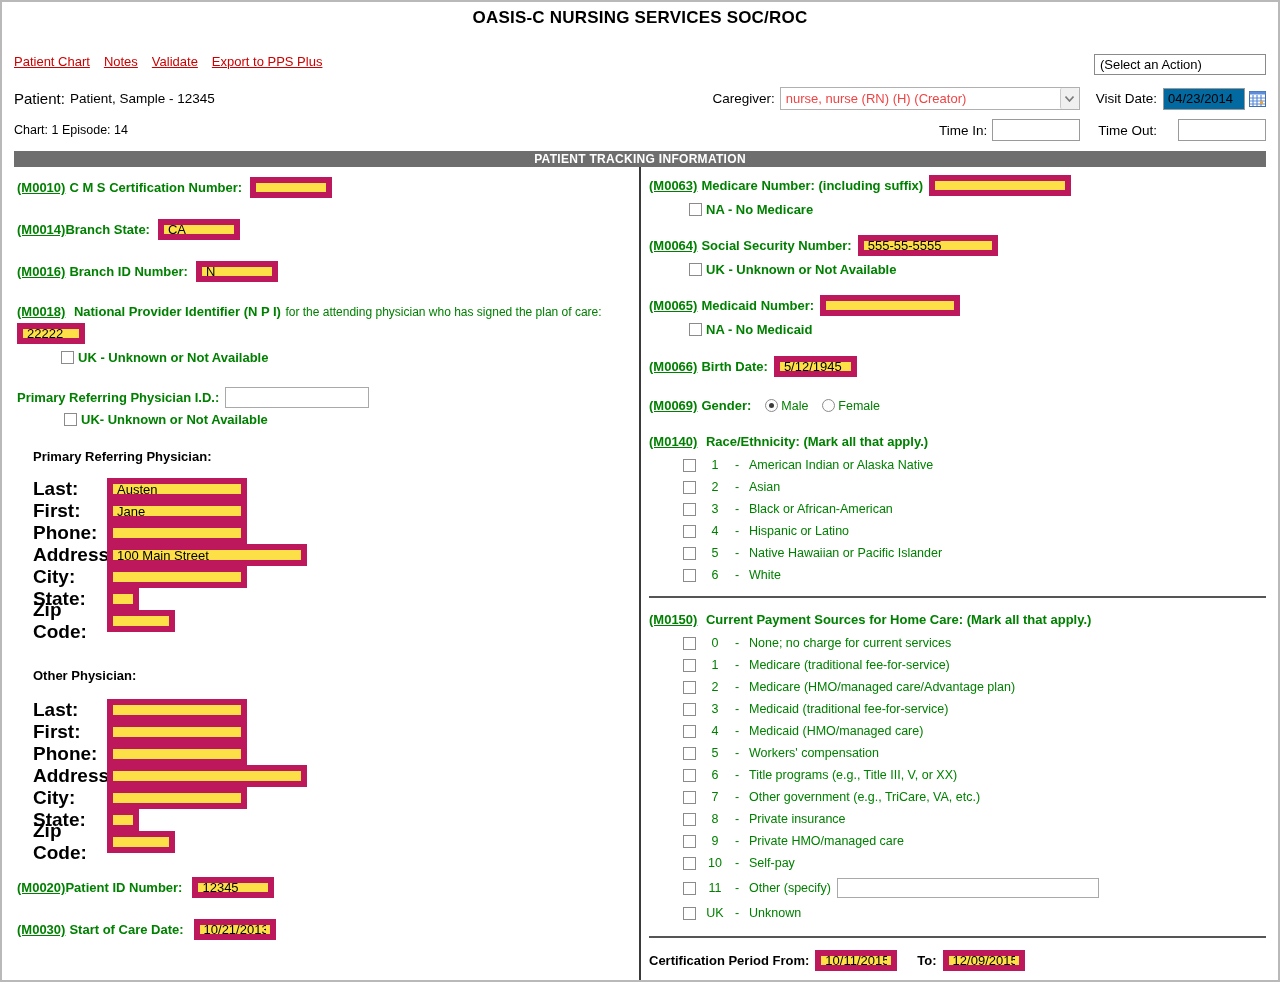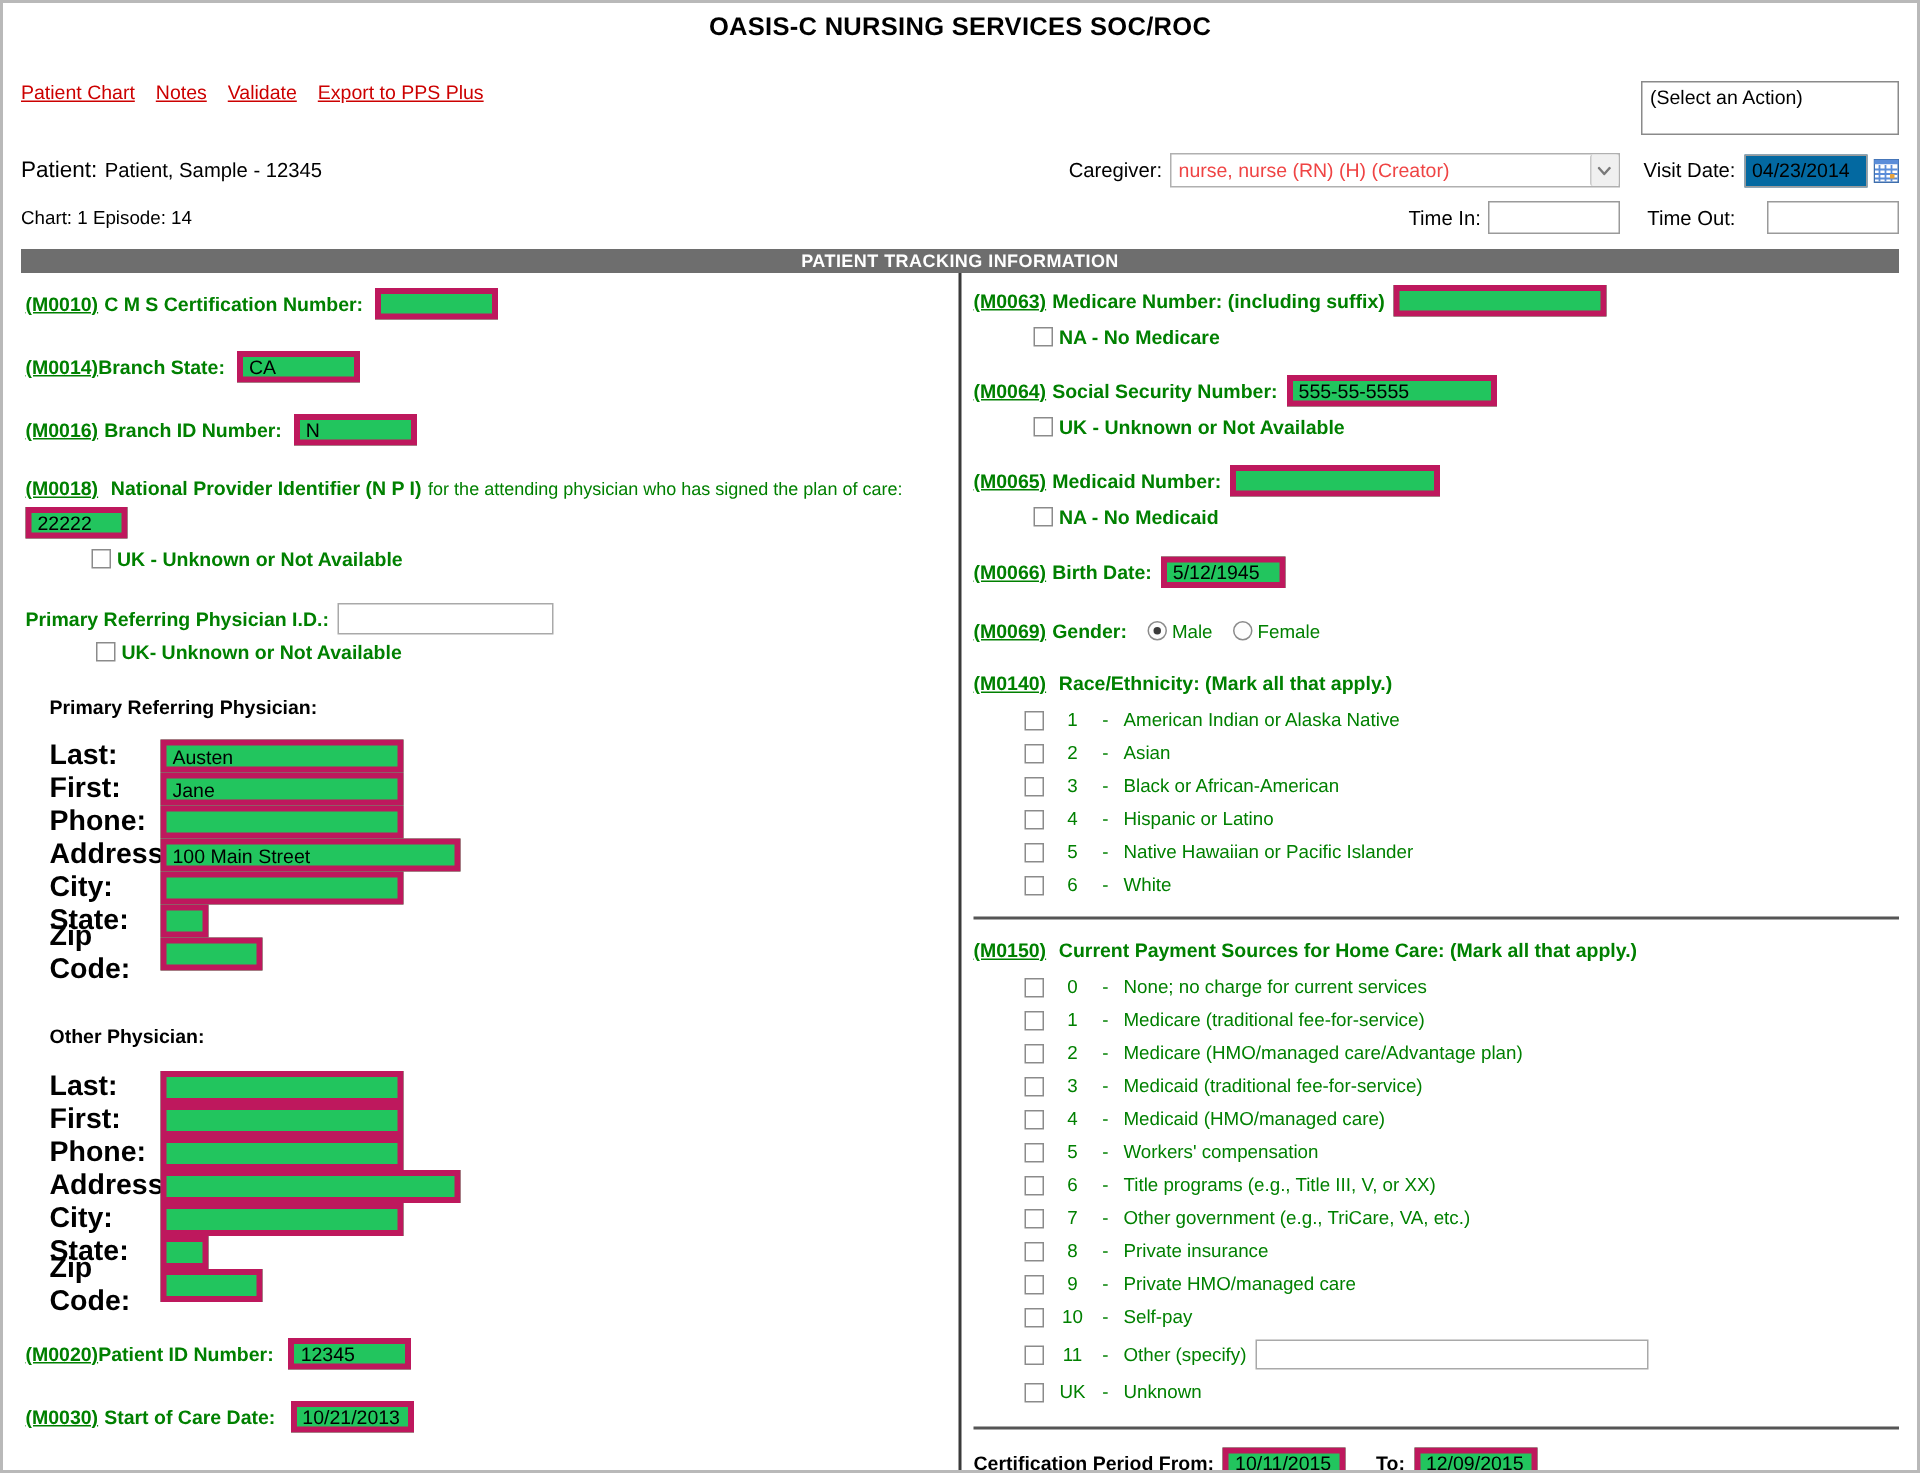--- a/index.html
+++ b/index.html
@@ -5,21 +5,21 @@
   * { box-sizing: border-box; }
   html,body { margin:0; padding:0; background:#fff; }
   body { font-family:"Liberation Sans", sans-serif; color:#000; }
   .page { width:1280px; height:982px; border:2px solid #b9b9b9; background:#fff; overflow:hidden; position:relative; }
 
   .page-title { text-align:center; font-size:17px; font-weight:bold; padding-top:6px; letter-spacing:0.2px; }
 
   .toolbar { display:flex; justify-content:space-between; align-items:flex-start; margin:26px 12px 0 12px; }
   .links { display:flex; gap:14px; }
   .link { color:#cc0000; text-decoration:underline; font-size:13px; cursor:pointer; }
-  .action-select { width:172px; height:36px; border:1px solid #8a8a8a; font-size:13px; padding:2px 5px; color:#000; background:#fff; cursor:pointer; }
+  .action-select { width:172px; height:21px; border:1px solid #8a8a8a; font-size:13px; padding:2px 5px; color:#000; background:#fff; cursor:pointer; }
 
   .info-row1 { display:flex; align-items:center; margin:12px 12px 0 12px; }
   .patient-label { font-size:15px; }
   .patient-value { font-size:13.5px; margin-left:5px; }
   .right-group { margin-left:auto; display:flex; align-items:center; }
   .caregiver-label { font-size:13.5px; margin-right:5px; }
   .select-box { width:300px; height:23px; border:1px solid #b0b0b0; display:flex; align-items:center; background:#fff; cursor:pointer; }
   .select-box .sel-text { color:#ef4444; font-size:13px; padding-left:5px; flex:1; white-space:nowrap; overflow:hidden; }
   .dd-btn { width:19px; height:21px; background:#f0f0f0; border-left:1px solid #c9c9c9; display:flex; align-items:center; justify-content:center; cursor:pointer; border-radius:2px; }
   .visit-label { font-size:13.5px; margin:0 6px 0 16px; }
@@ -39,21 +39,21 @@
   .left-col { width:627px; border-right:2px solid #3a3a3a; padding:0 8px 0 3px; }
   .right-col { flex:1; padding-left:8px; }
 
   .gl { color:#008000; font-weight:bold; font-size:13px; }
   .mcode { color:#008000; font-weight:bold; font-size:13px; text-decoration:underline; cursor:pointer; }
   .gnote { color:#008000; font-size:12px; font-weight:normal; }
   .gitem { color:#008000; font-size:12.5px; }
   .bl { color:#000; font-weight:bold; font-size:13px; }
 
   .fr { display:flex; align-items:center; }
-  .input { height:21px; border:4px solid #be185d; background:#22c55e; font-size:13px; font-family:"Liberation Sans",sans-serif; padding:1px 4px; }
+  .input { height:21px; border:6px solid #be185d; background:#fde047; font-size:13px; font-family:"Liberation Sans",sans-serif; padding:1px 4px; }
   .input.white { background:#fff; border:1px solid #a9a9a9; }
   .w-std { width:82px; }
   .w-npi { width:68px; }
   .w-prpid { width:144px; }
   .w-m0032 { width:100px; }
   .w-medicare { width:142px; }
   .w-ssn { width:140px; }
   .w-medicaid { width:140px; }
   .w-bd { width:83px; }
   .w-cert { width:82px; }
@@ -65,21 +65,21 @@
   .radio.checked::after { content:""; position:absolute; left:3px; top:3px; width:5px; height:5px; border-radius:50%; background:#3b3b3b; }
 
   .sub-cb { display:flex; align-items:center; margin-top:6px; }
   .sub-cb .cb { margin-right:4px; }
 
   .phys-heading { margin-left:16px; }
   .phys-table { margin-left:16px; }
   .phys-row { display:flex; align-items:center; height:22px; }
   .phys-label { width:74px; font-weight:bold; font-size:19px; flex:none; }
   .phys-row .input { height:22px; margin:0; }
-  .pw-n { width:162px; }
+  .pw-n { width:140px; }
   .pw-a { width:200px; }
   .pw-s { width:32px; }
   .pw-z { width:68px; }
 
   .item-row { display:flex; align-items:center; margin-top:8px; }
   .item-row .cb { margin-left:34px; }
   .item-num { width:26px; text-align:center; margin-left:6px; color:#008000; font-size:12.5px; flex:none; }
   .item-dash { width:18px; text-align:center; color:#008000; font-size:12.5px; flex:none; }
   .item-label { color:#008000; font-size:12.5px; margin-left:3px; }
   .item-row .w-other { margin-left:6px; }

